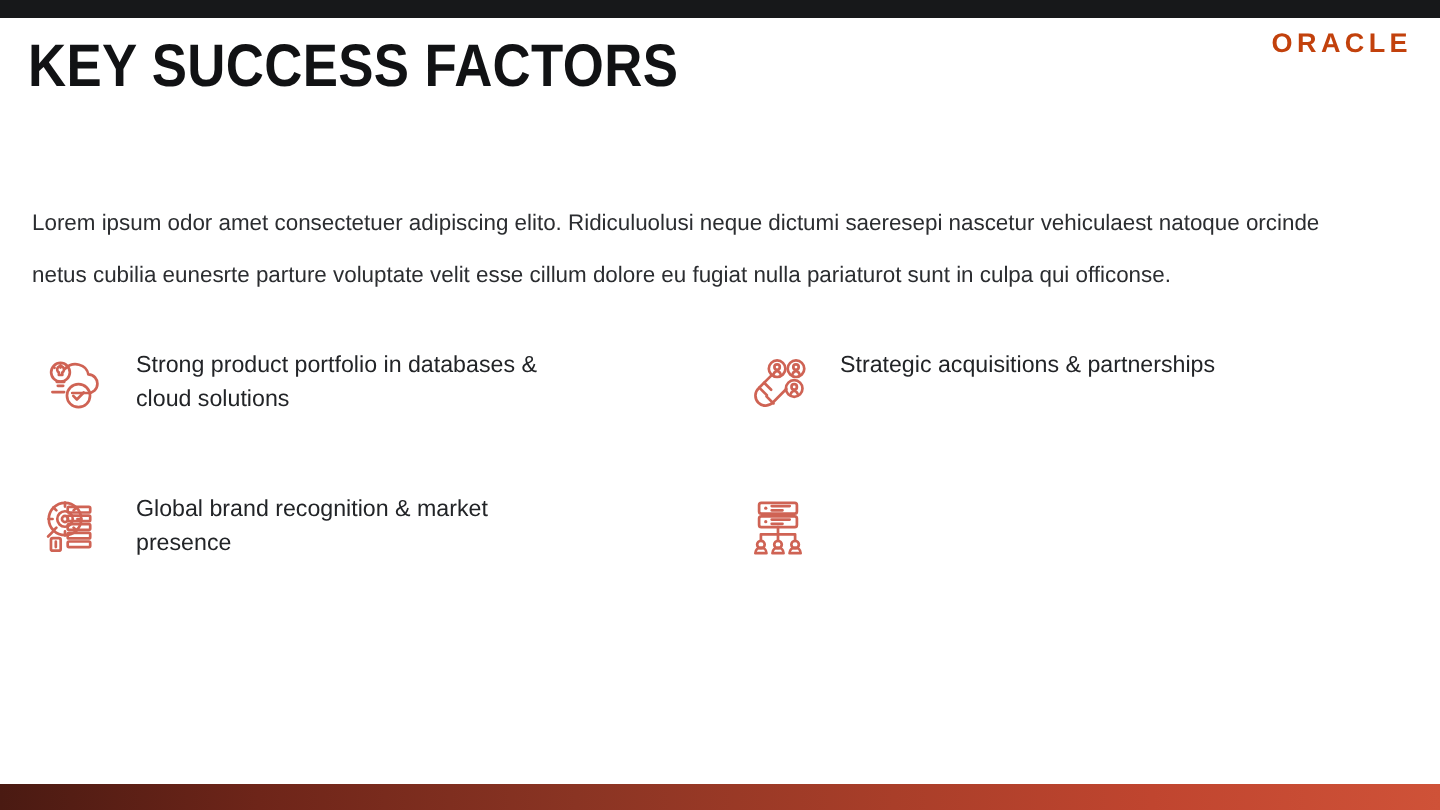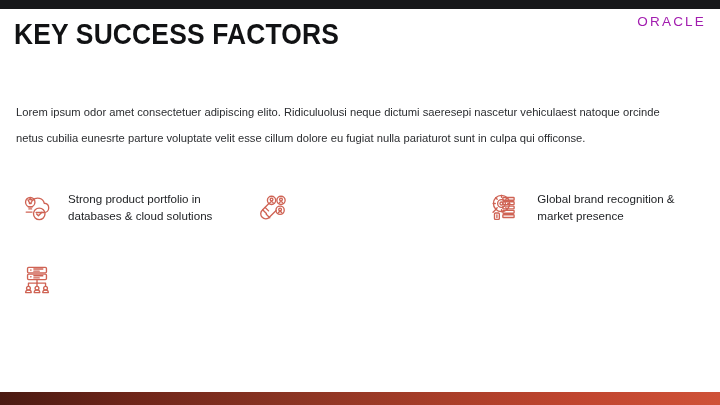--- a/index.html
+++ b/index.html
@@ -78,47 +78,47 @@
     color: #111214;
     transform: scaleX(0.88);
     transform-origin: left center;
     z-index: 5;
     white-space: nowrap;
   }
   .brand {
     position: absolute;
     right: 14px;
     top: 14px;
-    color: #a21caf;
+    color: #c2410c;
     font-size: 13.5px;
     letter-spacing: 2.2px;
-    font-weight: 400;
+    font-weight: 700;
     z-index: 5;
   }
 
   
   .intro {
     position: absolute;
     left: 16px;
     top: 99px;
     width: 662px;
     font-size: 11.2px;
     line-height: 26px;
     color: #2b2d30;
     z-index: 5;
   }
 
   
   .grid {
     position: absolute;
     left: 14px;
-    top: 188px;
+    top: 172px;
     width: 692px;
     display: grid;
-    grid-template-columns: 1fr 1fr 1fr;
+    grid-template-columns: 1fr 1fr;
     grid-template-rows: 72px 72px 72px;
     column-gap: 12px;
     z-index: 5;
   }
   .item {
     display: flex;
     align-items: flex-start;
     gap: 12px;
     padding-left: 4px;
   }
@@ -191,20 +191,21 @@
           <circle cx="30" cy="10.6" r="1.5"></circle>
           <path d="M28.1 14.4c.4-1 1.1-1.5 1.9-1.5s1.5.5 1.9 1.5"></path>
           <circle cx="29" cy="22.5" r="4.6"></circle>
           <circle cx="29" cy="21.6" r="1.5"></circle>
           <path d="M27.1 25.4c.4-1 1.1-1.5 1.9-1.5s1.5.5 1.9 1.5"></path>
           <path d="M16.8 14.8l-7.4 7.4a5.6 5.6 0 1 0 7.9 7.9l7.3-7.3"></path>
           <path d="M12.3 19.3l3.9 3.9M13.6 26.9l3.9 3.9"></path>
           <path d="M9.6 22l4.2 4.2"></path>
         </svg>
       </span>
+      <span class="item-text">Strategic acquisitions &amp; partnerships</span>
     </div>
 
     <div class="item">
       <span class="icon-box">
         <svg viewBox="0 0 40 40" fill="none" stroke="#cf6354" stroke-width="1.5" stroke-linecap="round" stroke-linejoin="round">
           <circle cx="15" cy="15" r="9"></circle>
           <circle cx="15" cy="15" r="4.3"></circle>
           <circle cx="15" cy="15" r="1.7"></circle>
           <path d="M15 5.9v2.2M15 21.9v2.2M5.9 15h2.2M21.9 15h2.2M8.6 8.6l1.6 1.6M19.8 19.8l1.6 1.6M21.4 8.6l-1.6 1.6M10.2 19.8l-1.6 1.6"></path>
           <path d="M8.7 21.6l-3.1 3.1"></path>

